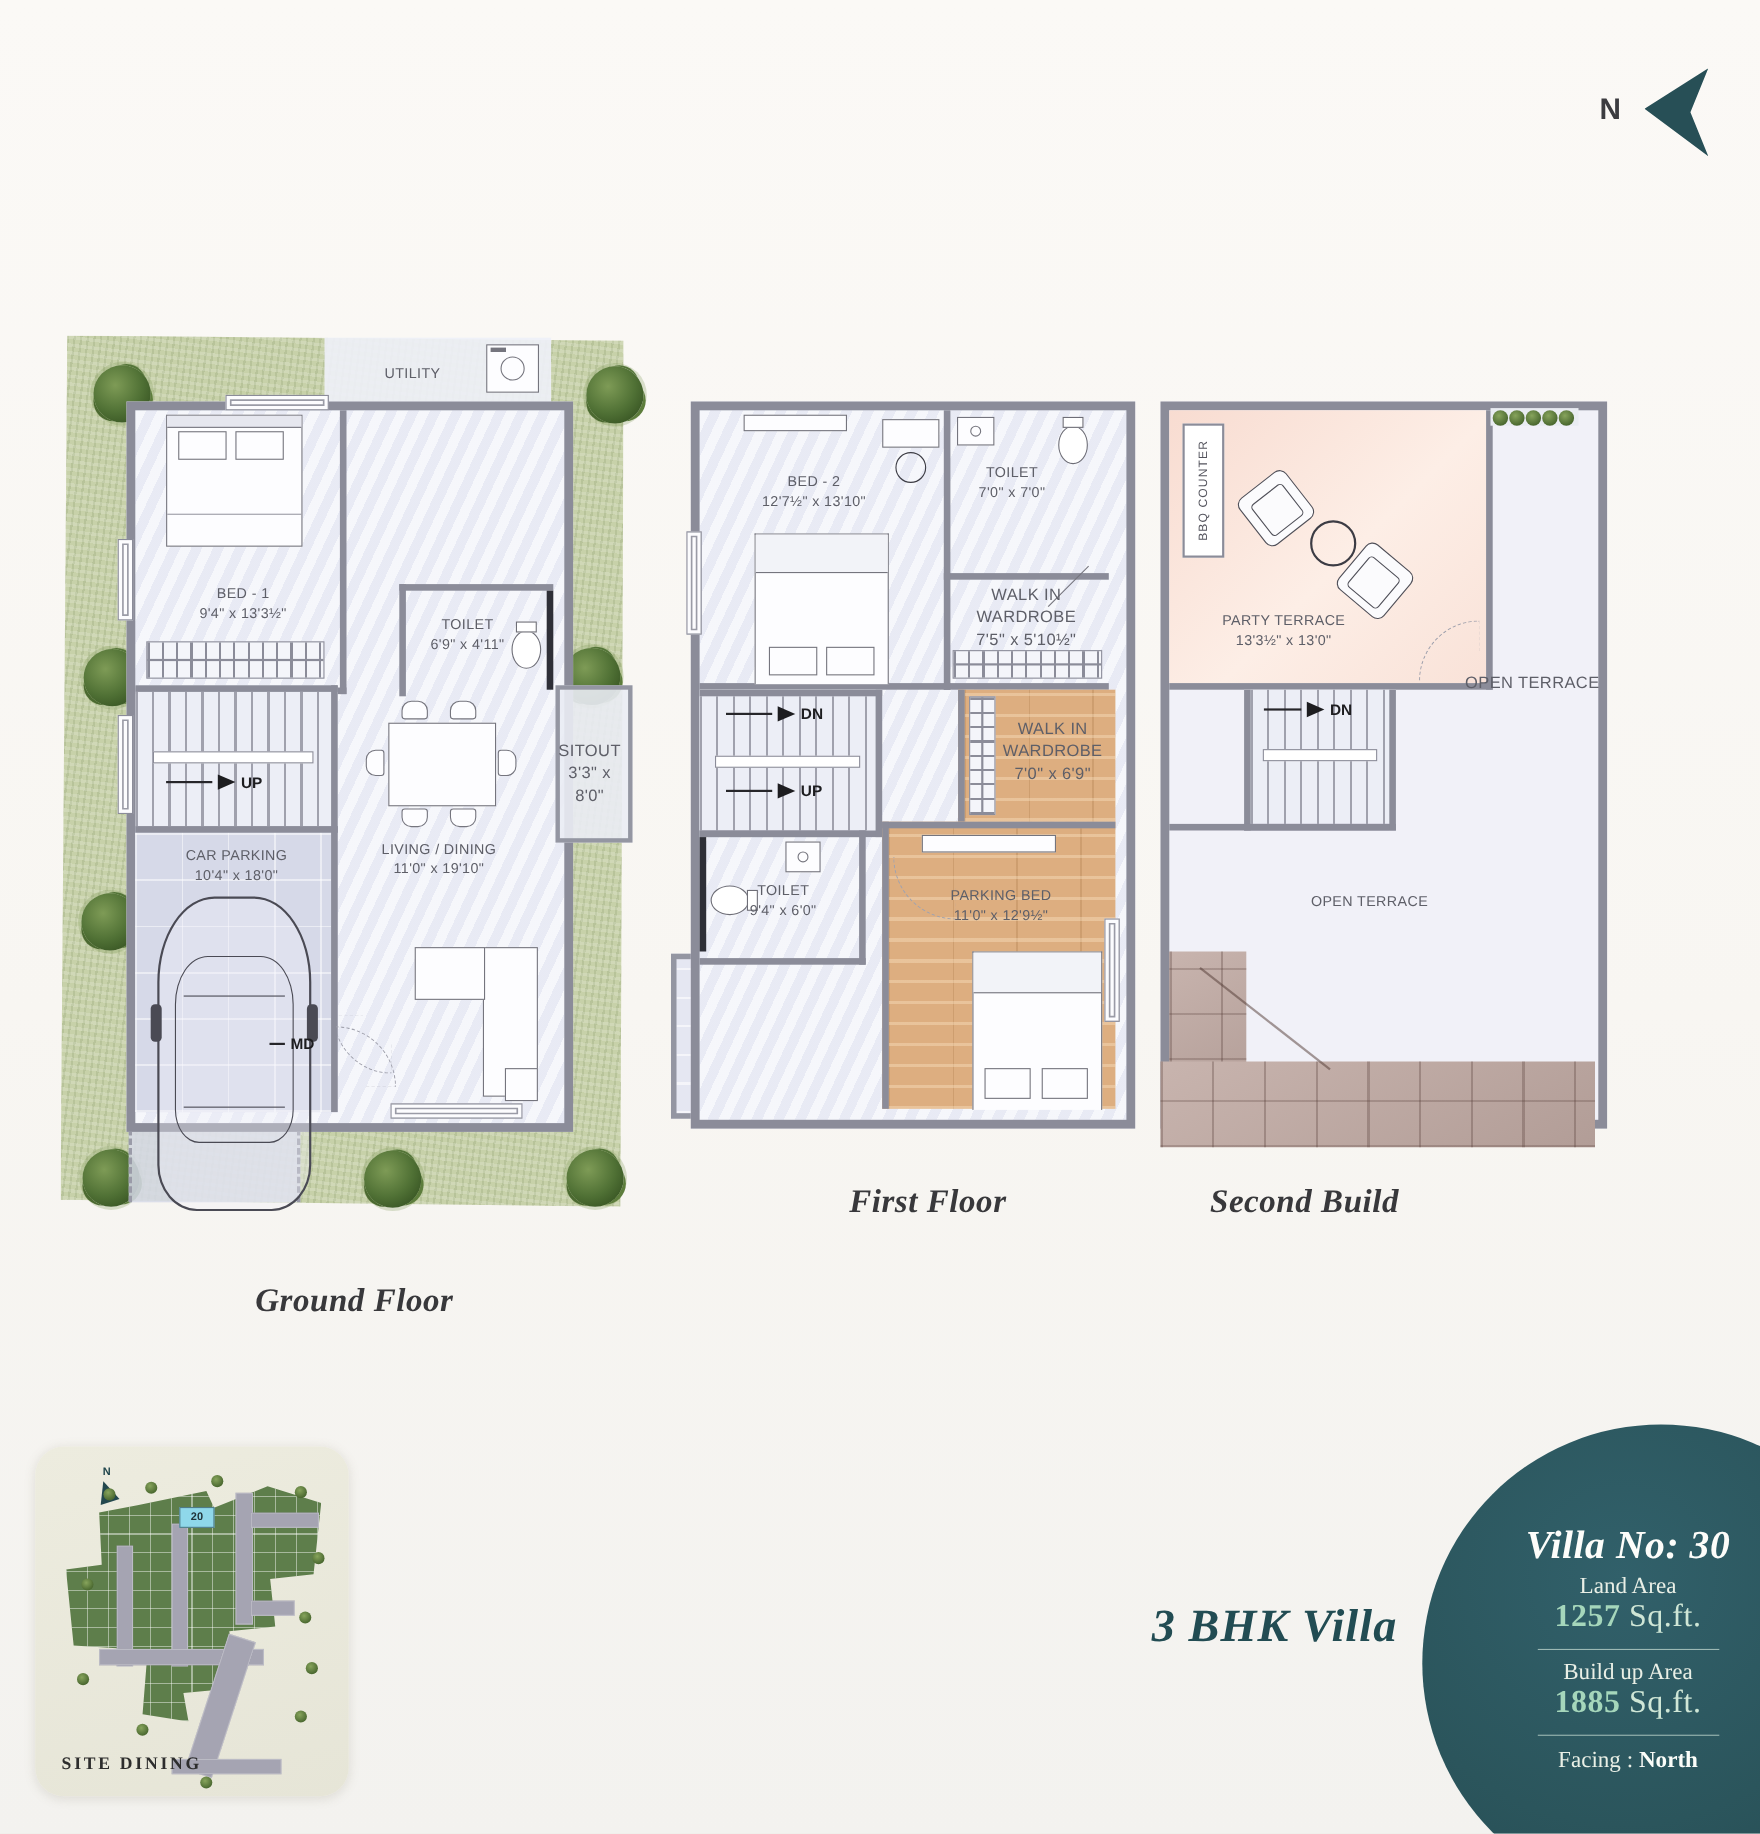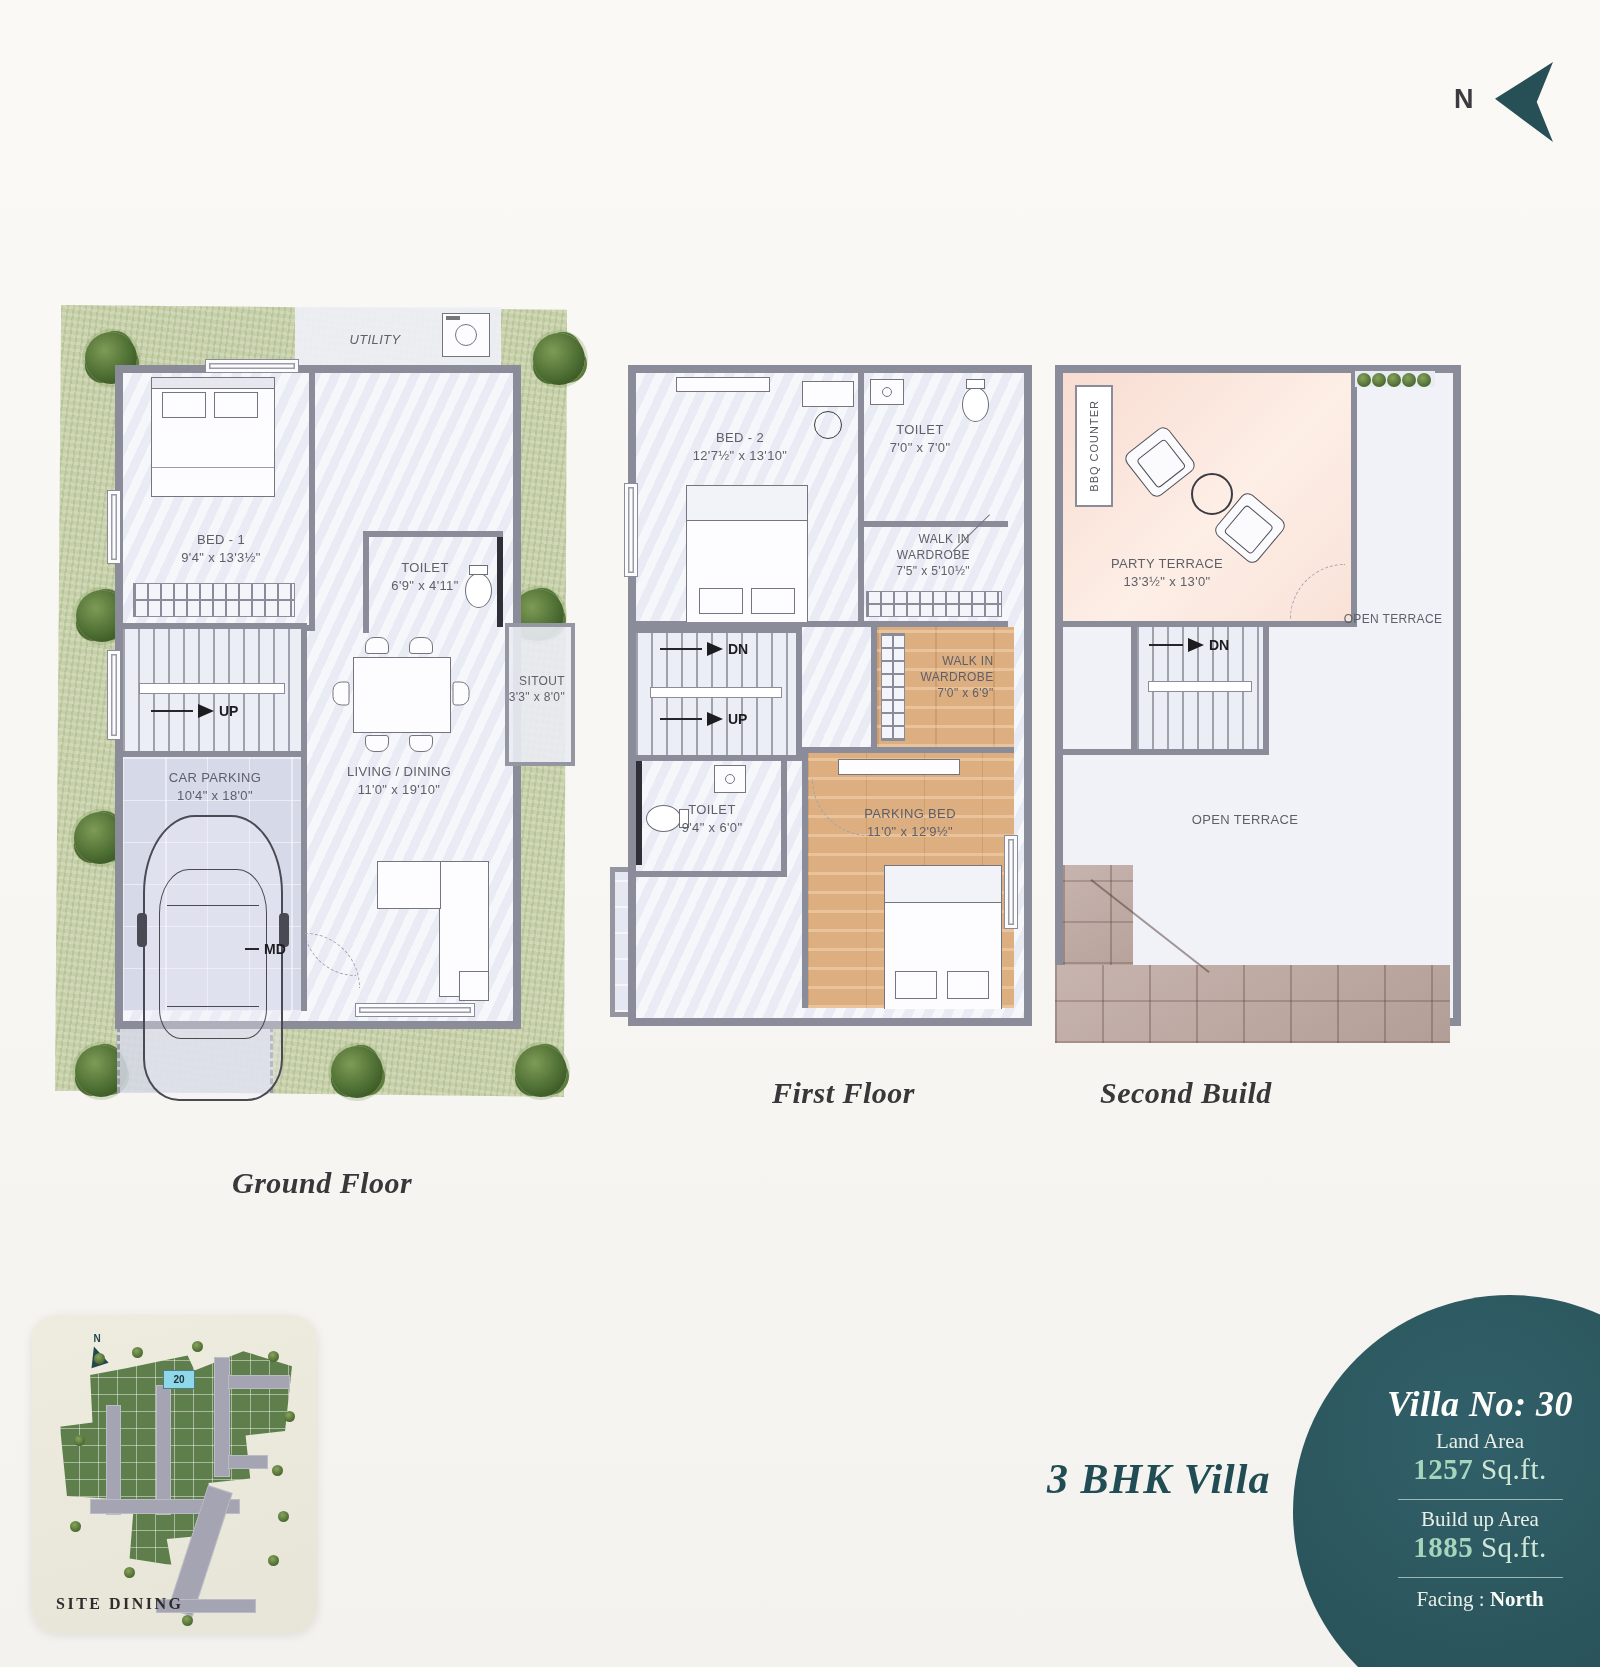--- a/index.html
+++ b/index.html
@@ -6,21 +6,21 @@
   .canvas{position:relative;width:1600px;height:1667px;margin:0 auto;overflow:hidden;
     background:linear-gradient(180deg,#fbf9f6 0%,#f8f6f2 55%,#f3f2ef 100%);
     font-family:"Liberation Sans",sans-serif;}
   
   .plan{position:absolute;}
   .bldg{position:absolute;border:8px solid #8b8c99;background:#eef0f8;
     background-image:repeating-linear-gradient(115deg,rgba(255,255,255,.45) 0 9px,rgba(222,224,238,.35) 9px 18px);}
   .rm{position:absolute;border:0 solid #8b8c99;}
   .lbl{position:absolute;transform:translateX(-50%);text-align:center;color:#5e5f68;
     font-size:13px;line-height:1.35;letter-spacing:.35px;white-space:nowrap;}
-  .lbl.sm{font-size:12px;text-align:right;}
+  .lbl.sm{font-size:15px;}
   .plan-title{position:absolute;font:italic 700 30px "Liberation Serif",serif;color:#38383b;letter-spacing:.5px;}
   .dir{position:absolute;display:flex;align-items:center;gap:5px;font:700 14px "Liberation Sans",sans-serif;color:#1d1d20;}
   .dir .ln{width:42px;height:1.5px;background:#26262a;}
   .dir .tri{width:0;height:0;border-top:7px solid transparent;border-bottom:7px solid transparent;border-left:16px solid #1d1d20;}
   .stairs{background-color:#eceef6;background-image:repeating-linear-gradient(90deg,#a0a1ad 0 2px,transparent 2px 15px);}
   .rail{position:absolute;left:9%;right:9%;top:44%;height:9px;background:#fff;border:1.5px solid #8b8c99;}
   .hatchH{border:1.5px solid #8b8c99;background-color:#f4f5fa;
     background-image:linear-gradient(#8b8c99,#8b8c99),repeating-linear-gradient(90deg,#8b8c99 0 2px,transparent 2px 13px);
     background-size:100% 2px,100% 100%;background-position:0 50%,0 0;background-repeat:no-repeat,repeat;}
   .hatchV{border:1.5px solid #8b8c99;background-color:#f4f5fa;
@@ -95,21 +95,21 @@
     <div class="tree" style="left:30px;top:27px;"></div>
     <div class="tree" style="left:478px;top:28px;"></div>
     <div class="tree" style="left:21px;top:285px;"></div>
     <div class="tree" style="left:457px;top:284px;"></div>
     <div class="tree" style="left:19px;top:507px;"></div>
     <div class="tree" style="left:20px;top:740px;"></div>
     <div class="tree" style="left:276px;top:741px;"></div>
     <div class="tree" style="left:460px;top:740px;"></div>
 
     <div class="rm" style="left:240px;top:2px;width:206px;height:60px;background:rgba(238,240,247,.92);"></div>
-    <div class="lbl" style="left:320px;top:26px;font-style:italic;">
+    <div class="lbl" style="left:320px;top:26px;">
         <div>UTILITY</div>
       </div>
     <div class="furn" style="left:387px;top:8px;width:46px;height:42px;">
       <i style="position:absolute;left:12px;top:10px;width:20px;height:20px;border:1.5px solid #75757e;border-radius:50%;"></i>
       <i style="position:absolute;left:3px;top:2px;width:14px;height:4px;background:#75757e;"></i>
     </div>
 
     <div class="rm" style="left:62px;top:704px;width:150px;height:84px;background:rgba(214,217,232,.85);border-left:3px dashed #9a9ba8;border-right:3px dashed #9a9ba8;"></div>
 
     <div class="bldg" style="left:60px;top:60px;width:390px;height:648px;">

